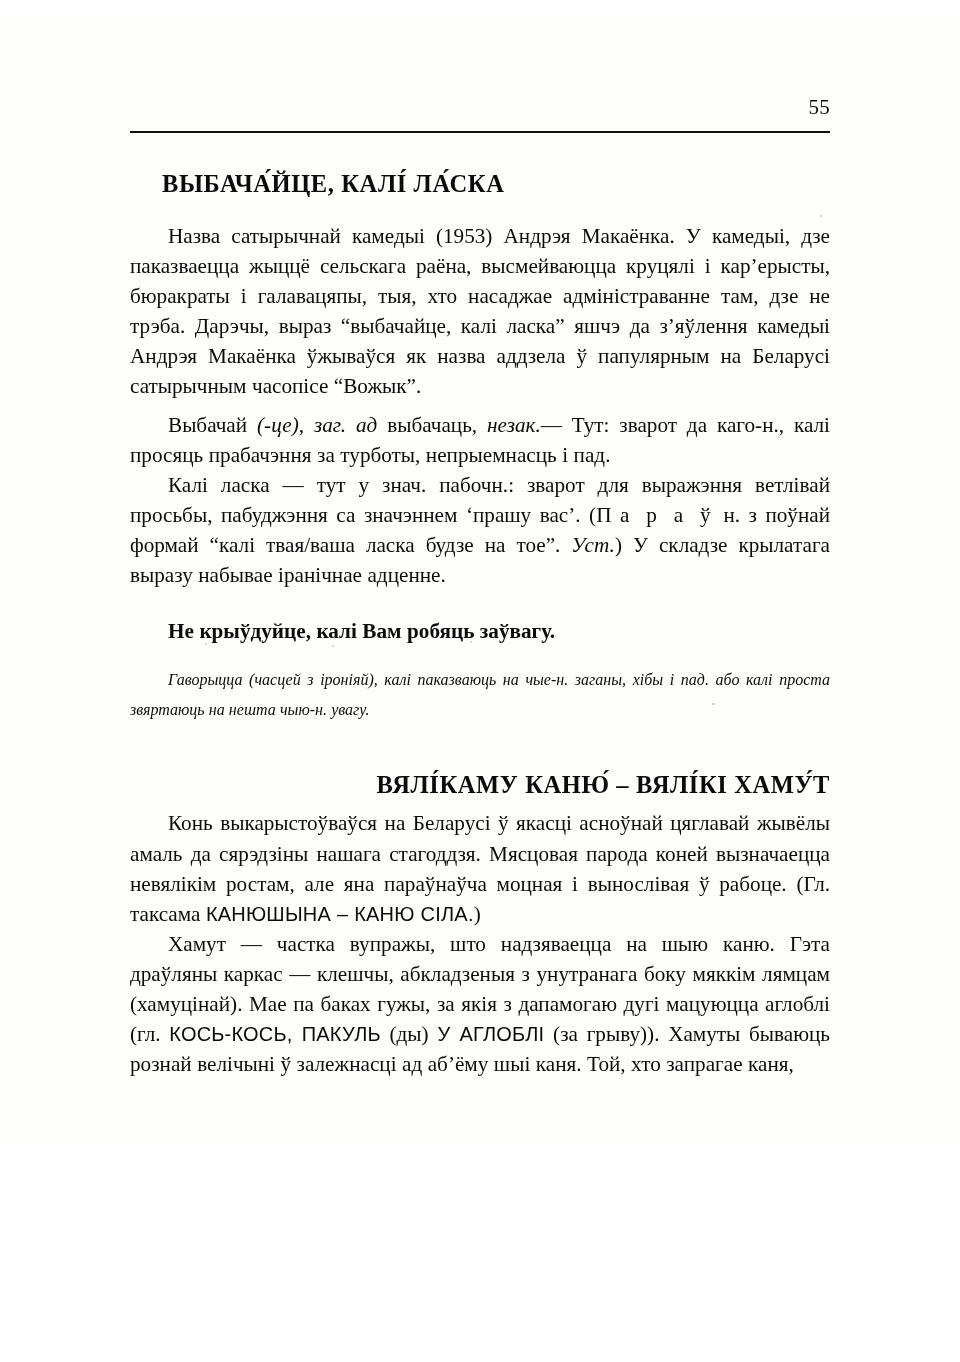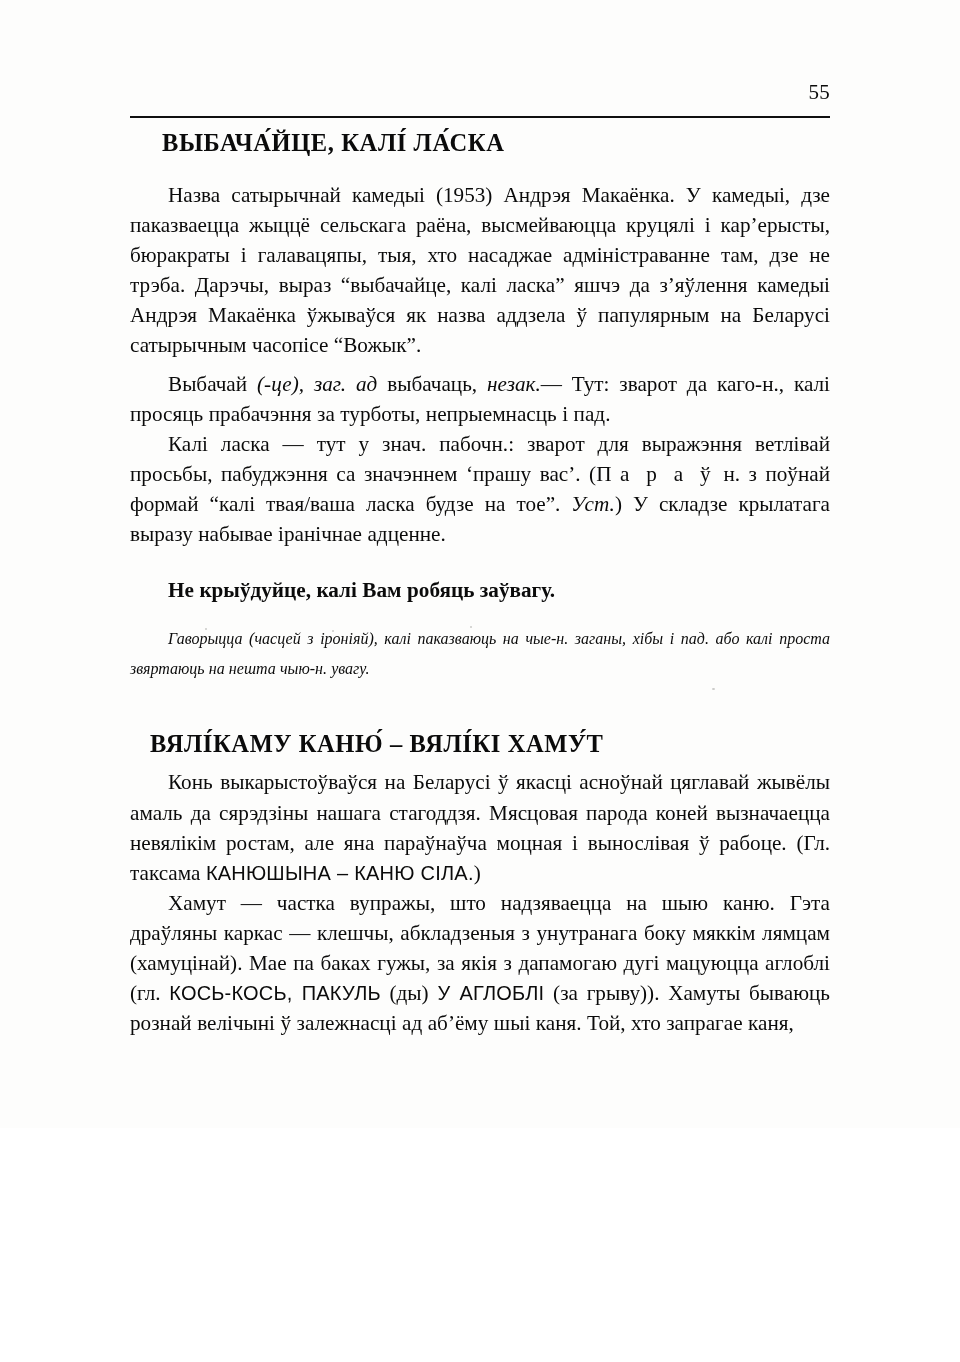--- a/index.html
+++ b/index.html
@@ -5,21 +5,21 @@
   html, body {
     margin: 0;
     padding: 0;
     background: #ffffff;
   }
   .page {
     position: relative;
     width: 960px;
     height: 1128px;
     background: #fdfdfc;
-    margin: 0 auto;
+    margin: 15px auto;
     overflow: hidden;
     font-family: "Liberation Serif", "DejaVu Serif", serif;
     color: #0b0b0b;
   }
 
   
   .folio-row {
     position: absolute;
     left: 130px;
     right: 130px;
@@ -40,35 +40,36 @@
     right: 0;
     top: 36px;
     height: 0;
     border-top: 2.2px solid #101010;
   }
 
   
   .col {
     position: absolute;
     left: 130px;
-    top: 128px;
+    top: 154px;
     width: 700px;
   }
 
   h2.entry-head {
     margin: 0;
     font-size: 24.5px;
     line-height: 30px;
     font-weight: bold;
     letter-spacing: 0.6px;
     padding-left: 32px;
     text-indent: 0;
   }
   h2.entry-head.second {
     padding-left: 20px;
+    text-align: right;
   }
 
   p {
     margin: 0;
     font-size: 21.2px;
     line-height: 30.1px;
     text-align: justify;
     text-indent: 38px;
     hyphens: manual;
     word-spacing: 0.2px;

